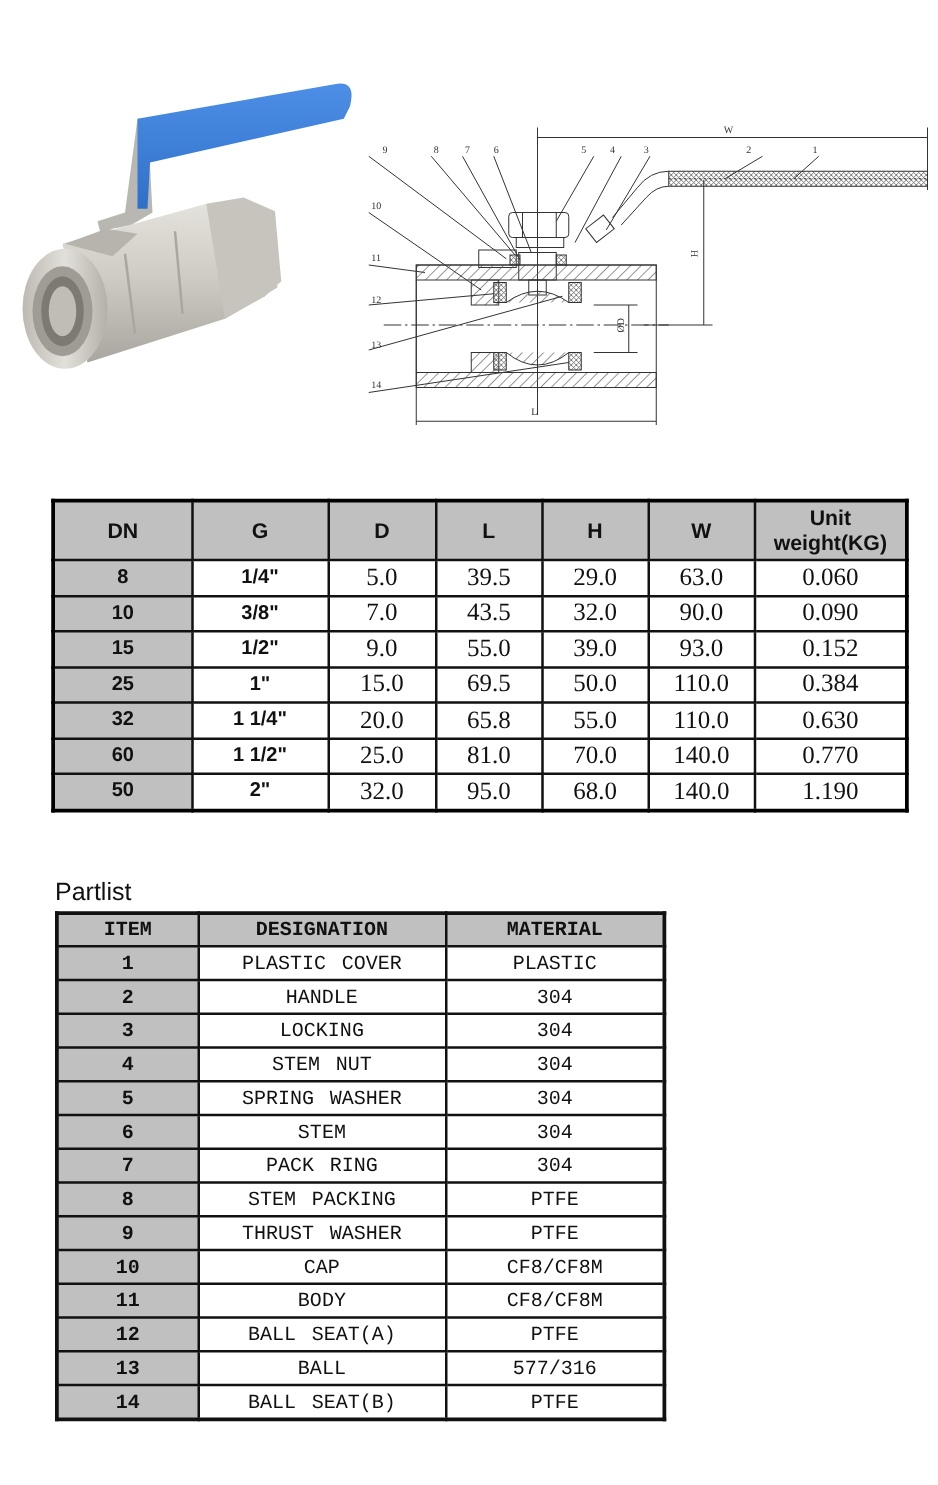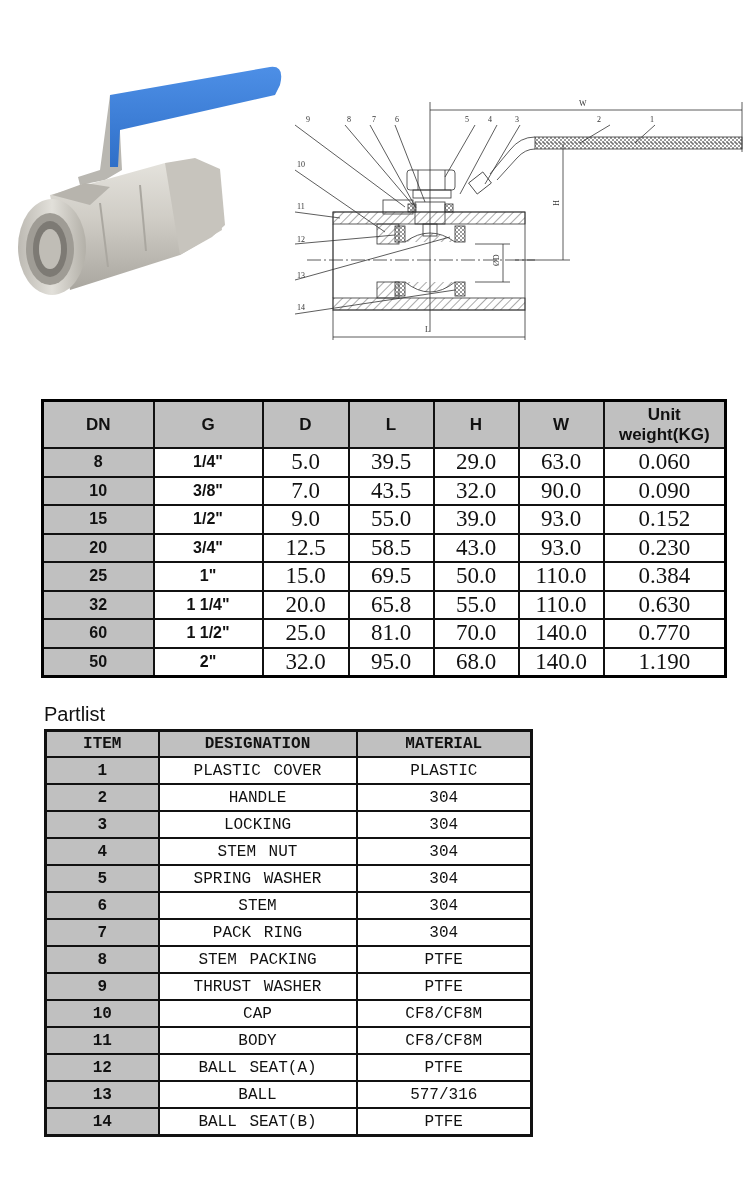--- a/index.html
+++ b/index.html
@@ -15,21 +15,21 @@
   .lbl { font-family: "Liberation Serif", serif; font-size: 8px; fill: #333; }
 
   
   #unit { left: 672px; top: 368px; font-size: 19px; margin-top: 41px; }
 
   
   table { border-collapse: collapse; table-layout: fixed; }
   #spec { left: 41px; top: 399px; width: 683px; border: 3px solid #000; }
   #spec th, #spec td { border: 2px solid #111; text-align: center; padding: 0; }
   #spec th { background: #c0c0c0; font-weight: bold; font-size: 17px; height: 45px; line-height: 20px; }
-  #spec td { height: 26.5px; font-size: 23px; }
+  #spec td { height: 26.5px; font-size: 20px; }
   #spec td.dn { background: #c0c0c0; font-weight: bold; font-family: "Liberation Sans", sans-serif; font-size: 16px; }
   #spec td.g { font-weight: bold; font-family: "Liberation Sans", sans-serif; font-size: 16px; }
   #spec td.num { font-family: "Liberation Serif", serif; }
 
   
   #partlist-title { left: 44px; top: 703px; font-size: 20px; }
   #parts { left: 44px; top: 729px; width: 486px; border: 3px solid #111; font-family: Liberation Mono, monospace; }
   #parts th, #parts td { border: 2px solid #111; text-align: center; padding: 0; }
   #parts th { background: #c0c0c0; font-weight: bold; font-size: 16px; height: 24px; }
   #parts td { height: 25px; font-size: 16px; }
@@ -225,29 +225,20 @@
       <tr>
         <td class="dn">15</td>
         <td class="g">1/2"</td>
         <td class="num">9.0</td>
         <td class="num">55.0</td>
         <td class="num">39.0</td>
         <td class="num">93.0</td>
         <td class="num">0.152</td>
       </tr>
       <tr>
-        <td class="dn">20</td>
-        <td class="g">3/4"</td>
-        <td class="num">12.5</td>
-        <td class="num">58.5</td>
-        <td class="num">43.0</td>
-        <td class="num">93.0</td>
-        <td class="num">0.230</td>
-      </tr>
-      <tr>
         <td class="dn">25</td>
         <td class="g">1"</td>
         <td class="num">15.0</td>
         <td class="num">69.5</td>
         <td class="num">50.0</td>
         <td class="num">110.0</td>
         <td class="num">0.384</td>
       </tr>
       <tr>
         <td class="dn">32</td>

